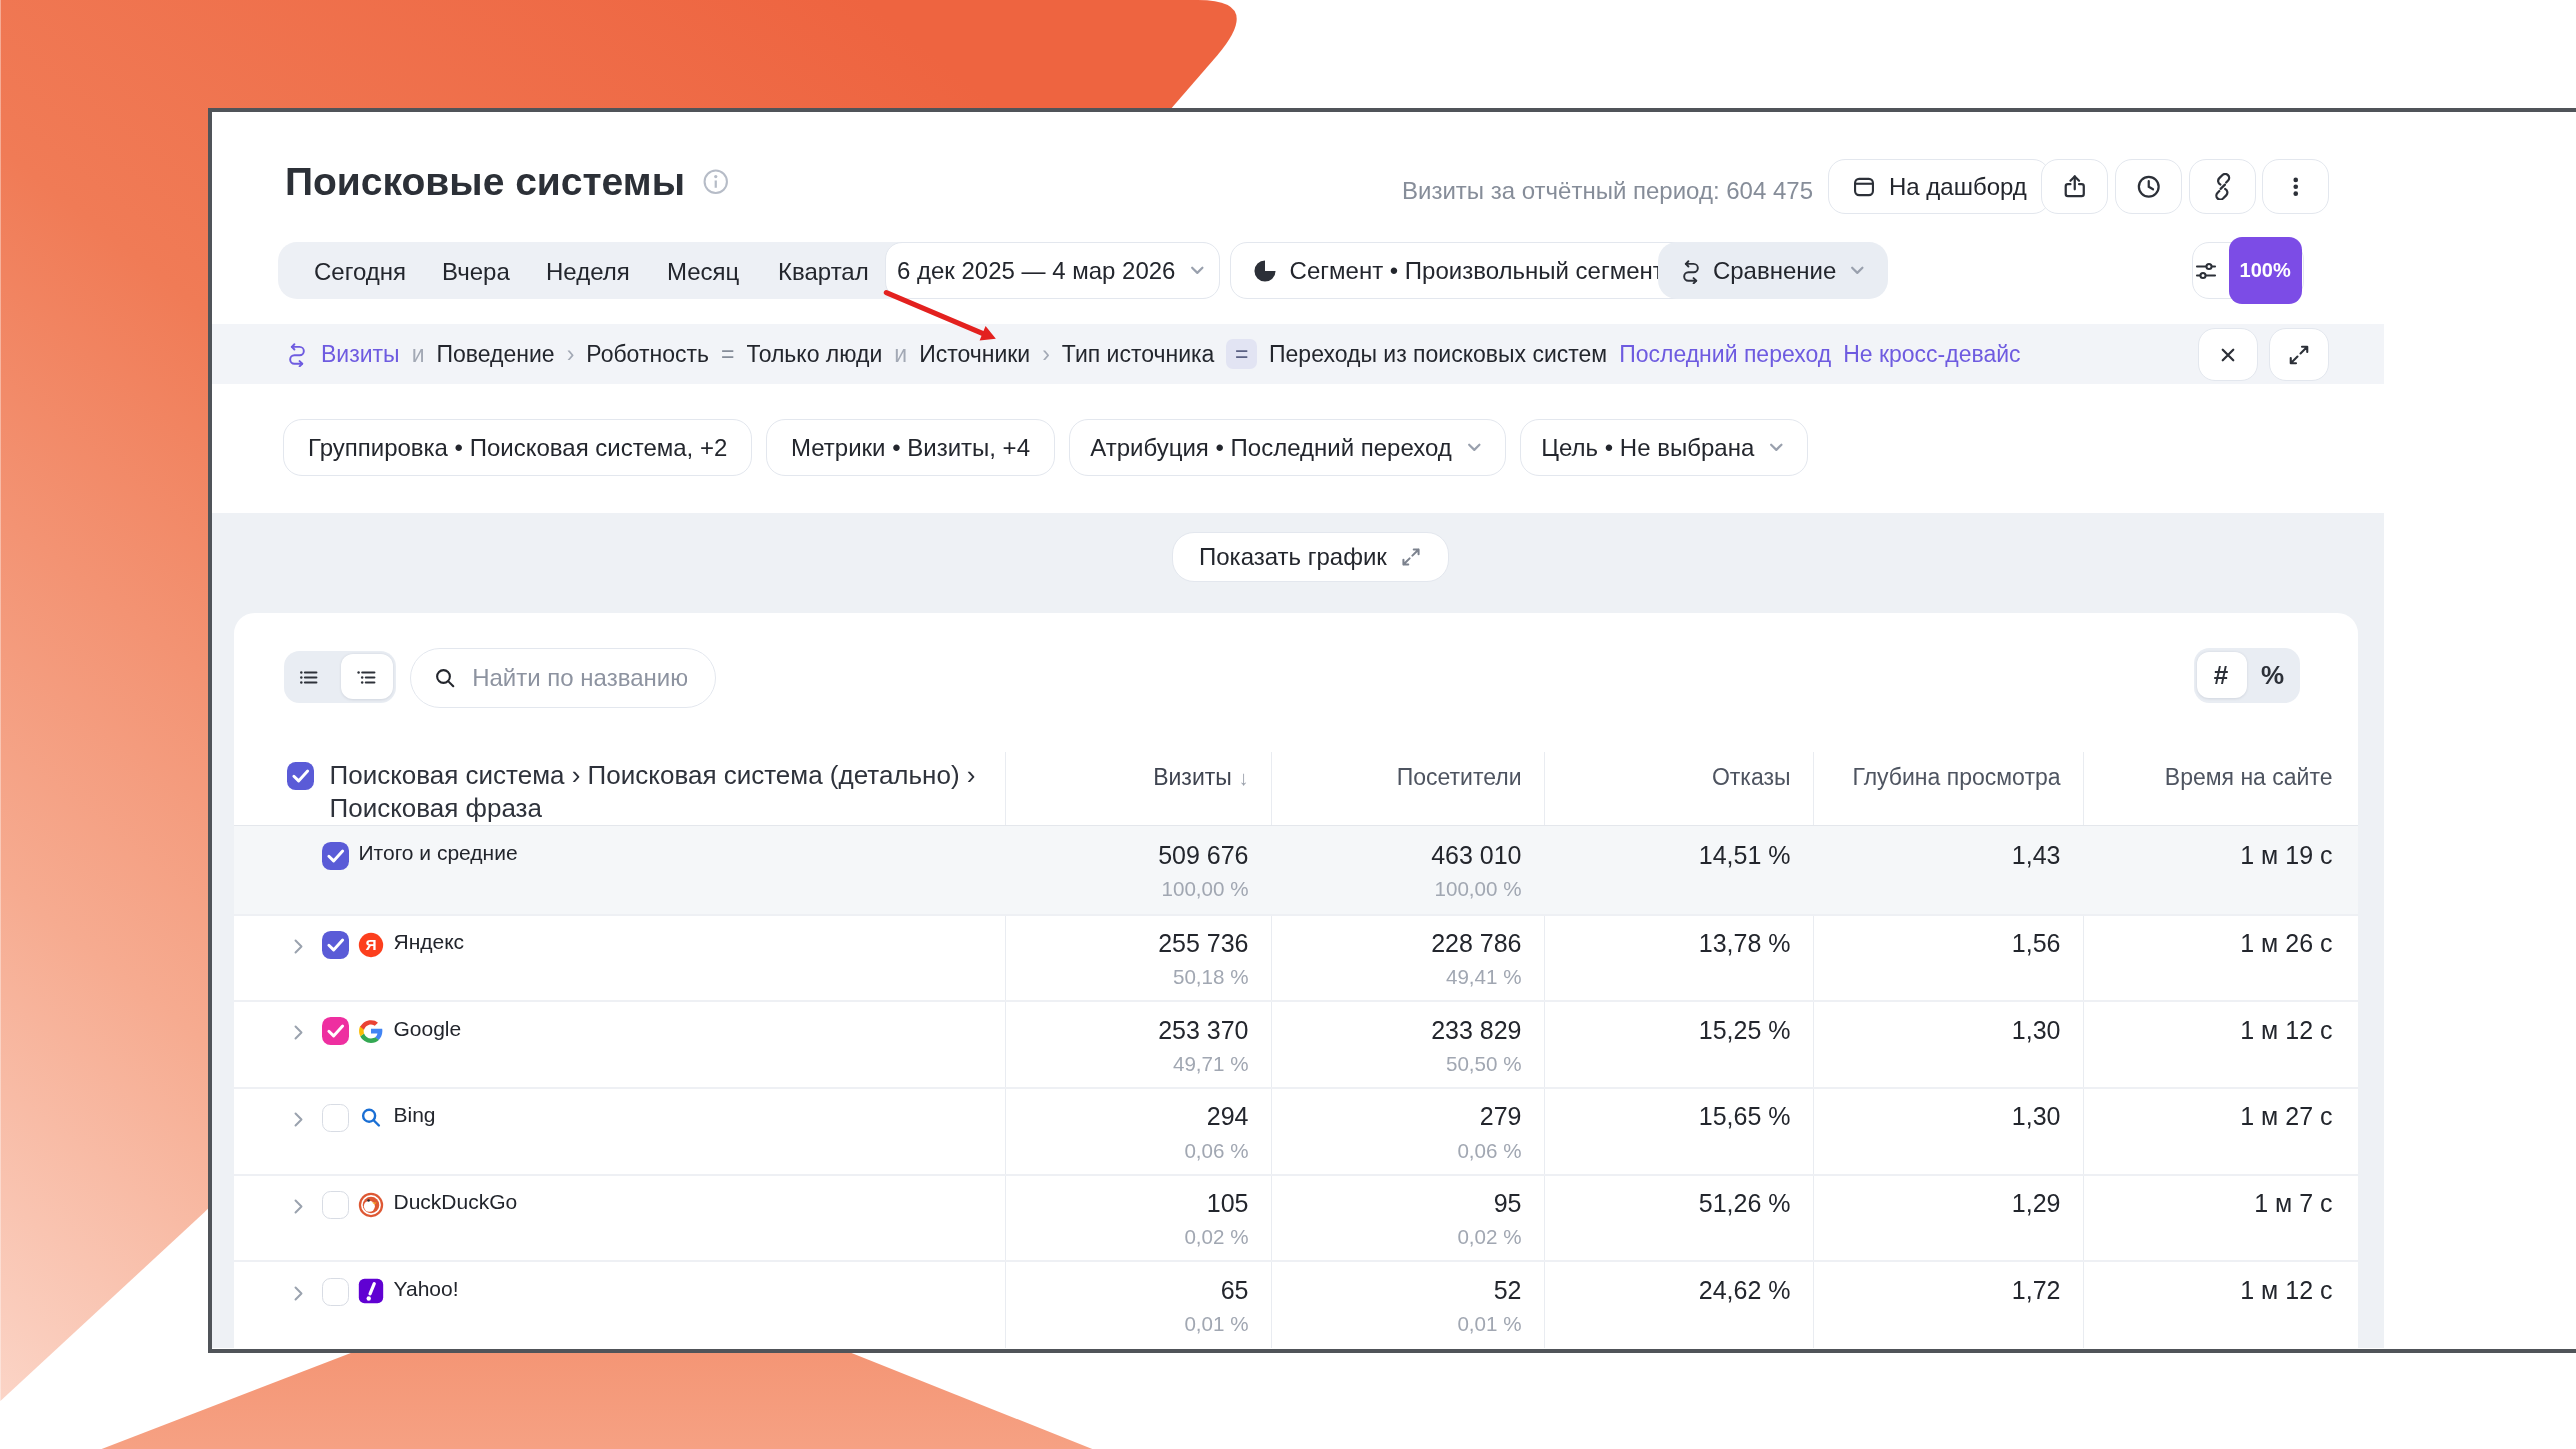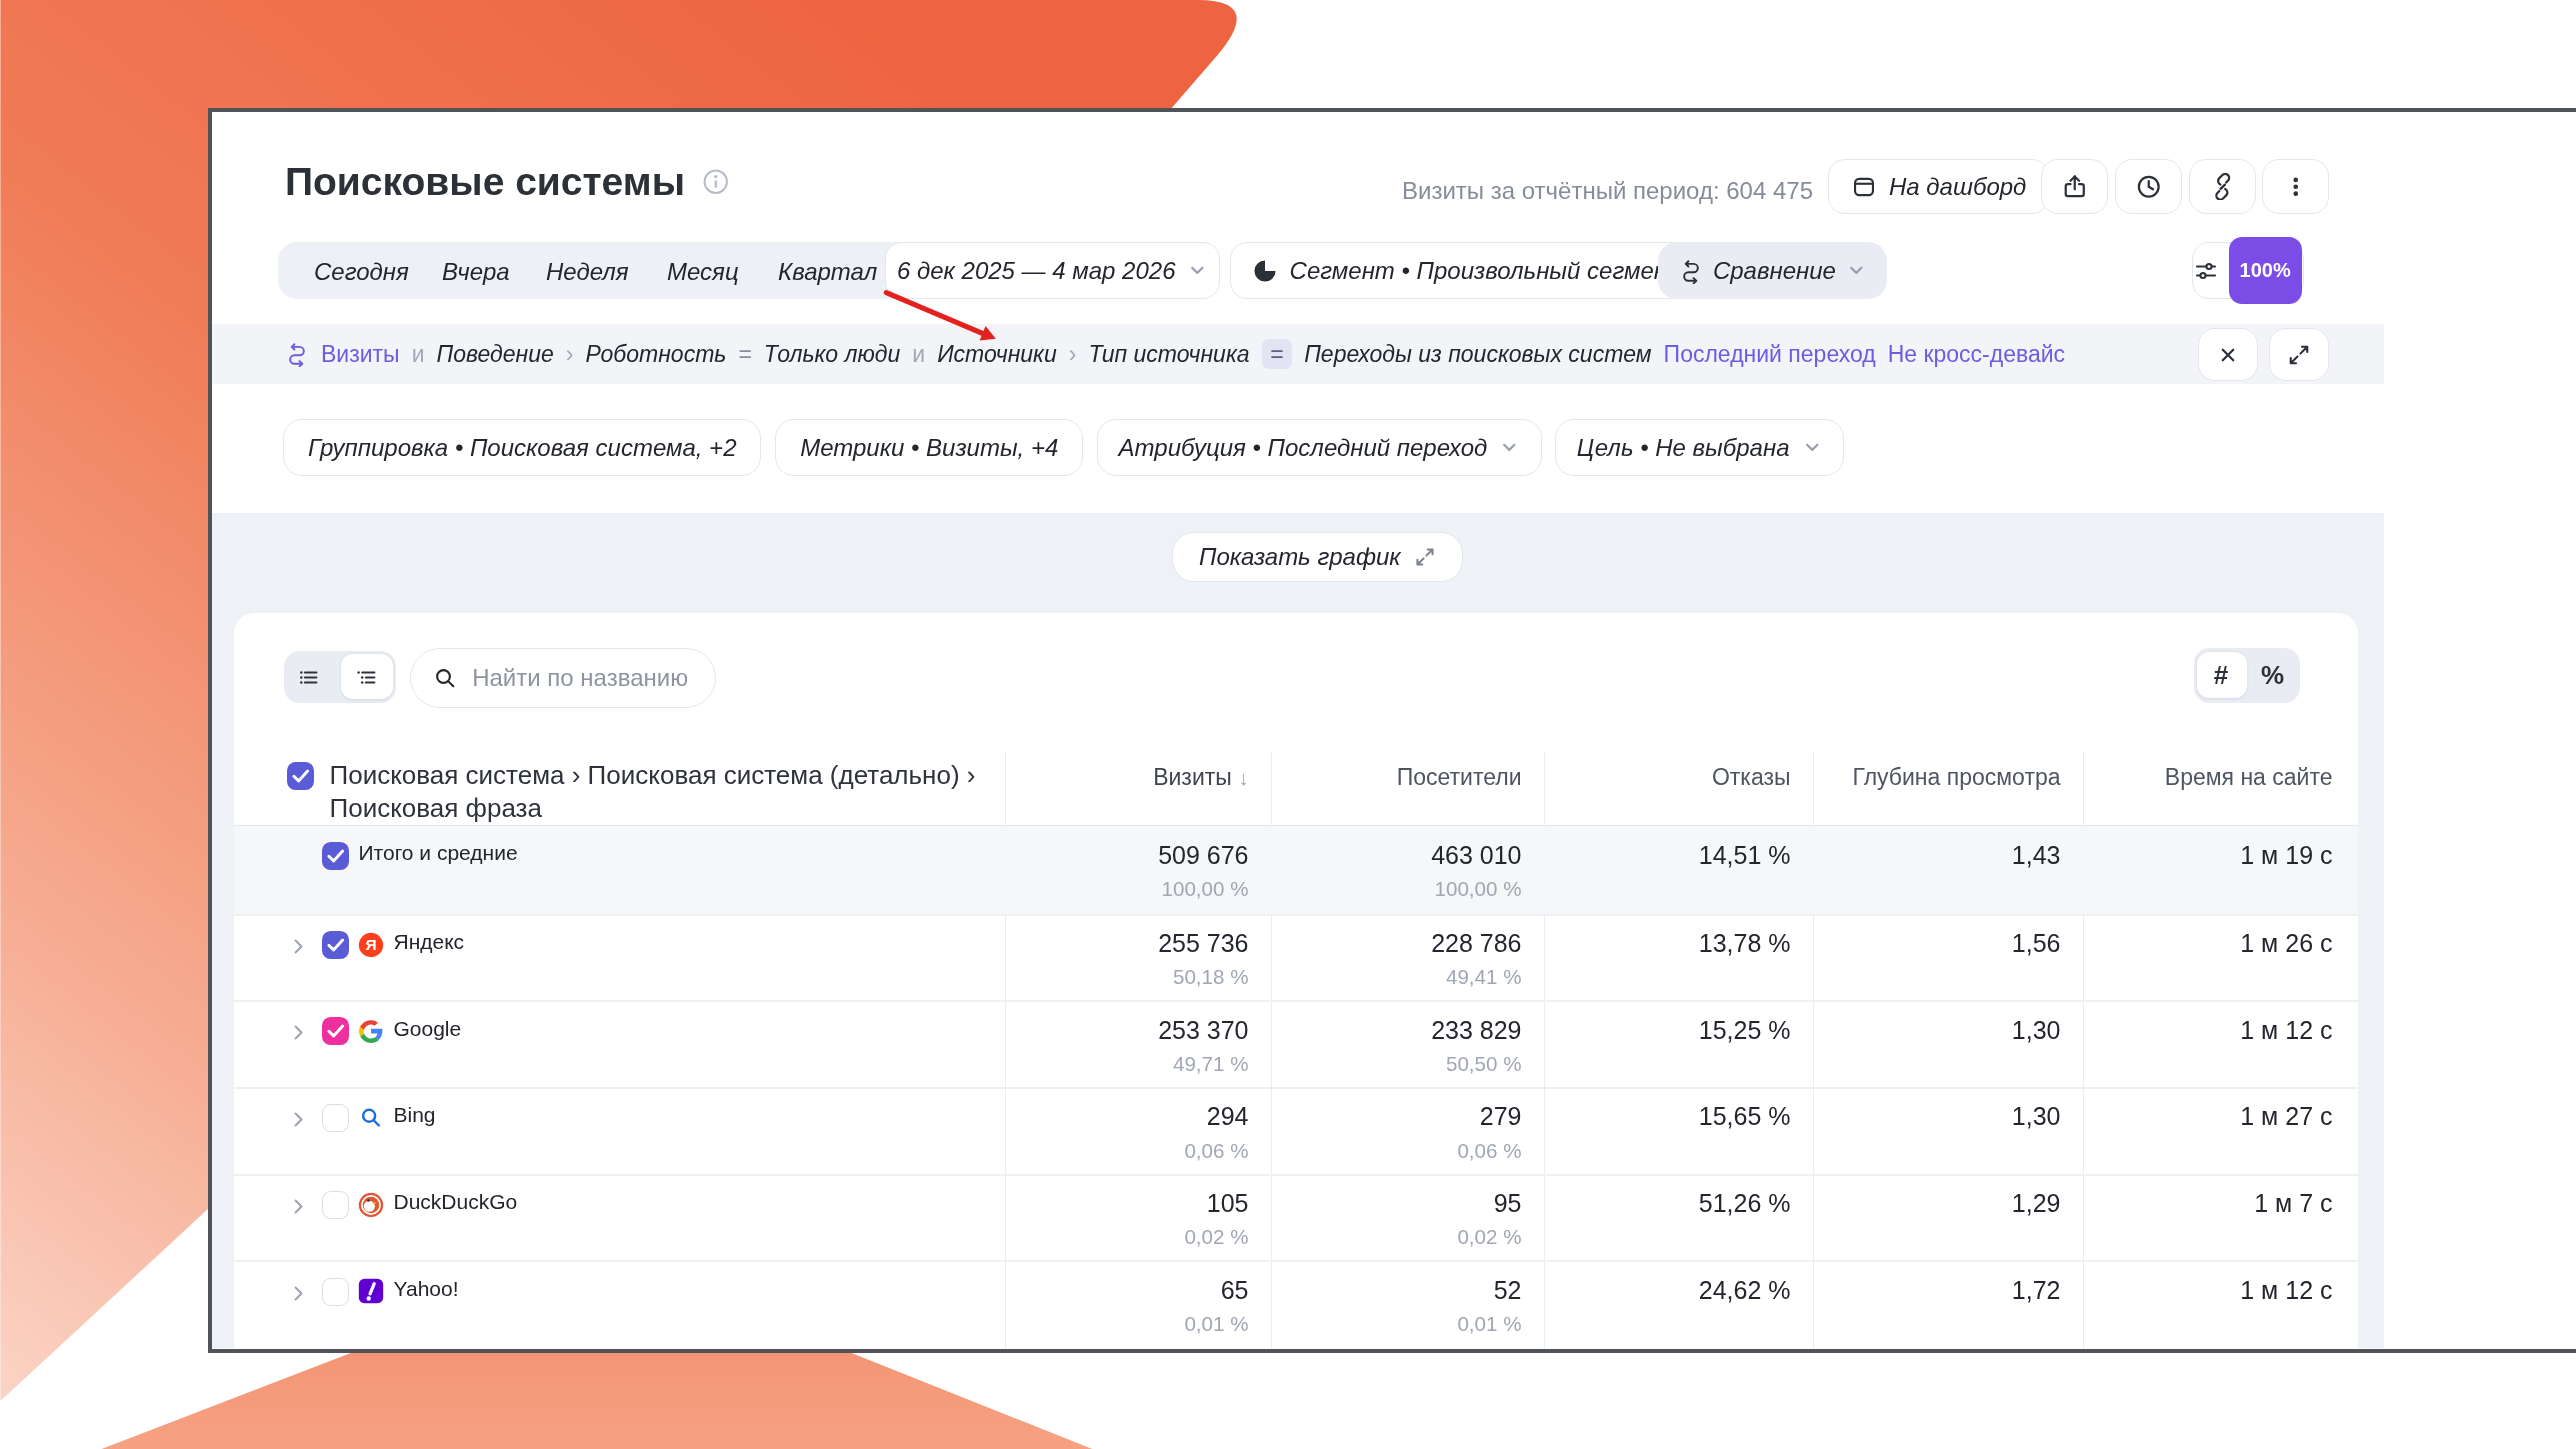--- a/index.html
+++ b/index.html
@@ -8,21 +8,21 @@
   .abs{position:absolute;}
   .flex{display:flex;align-items:center;}
   svg{display:block;}
   
   #win{left:208px;top:108px;width:2538px;height:1245px;border:4.3px solid #505459;
        background:#fff;box-sizing:border-box;z-index:2;}
   #win-inner{position:absolute;left:0;top:0;width:2172px;height:1236px;overflow:hidden;}
   .pill{background:#fff;border:1.3px solid #e3e7ee;border-radius:17px;box-sizing:border-box;}
   .gpill{background:#e9edf3;border-radius:17px;box-sizing:border-box;}
   .f28{font-size:24px;} .f27{font-size:23px;}
-  .dark{color:#23262d;font-style:italic;} .gray{color:#868d99;} .lgray{color:#a3a9b5;} .purple{color:#6e5be0;}
+  .dark{color:#23262d;} .gray{color:#868d99;} .lgray{color:#a3a9b5;} .purple{color:#6e5be0;}
   .hcell{position:absolute;box-sizing:border-box;text-align:right;padding-right:22px;
          font-size:23px;color:#4e5460;}
   .vcell{position:absolute;box-sizing:border-box;text-align:right;padding-right:22px;}
   .vmain{font-size:25px;color:#23262d;} .vsub{font-size:20.6px;color:#a1a7b2;}
   .vline{position:absolute;width:1.7px;background:#e9ecf1;top:139px;height:597px;}
   .hline{position:absolute;left:0;width:2124px;height:1.7px;background:#eef0f4;}
   .cb{position:absolute;width:27.5px;height:27.5px;border-radius:8.6px;}
   .cb-ind{background:#5a5bd7;} .cb-pink{background:#ee2fa0;}
   .cb-off{background:#fff;border:1.7px solid #d8dce4;box-sizing:border-box;}
   .rowlabel{position:absolute;font-size:21px;color:#22252c;}

